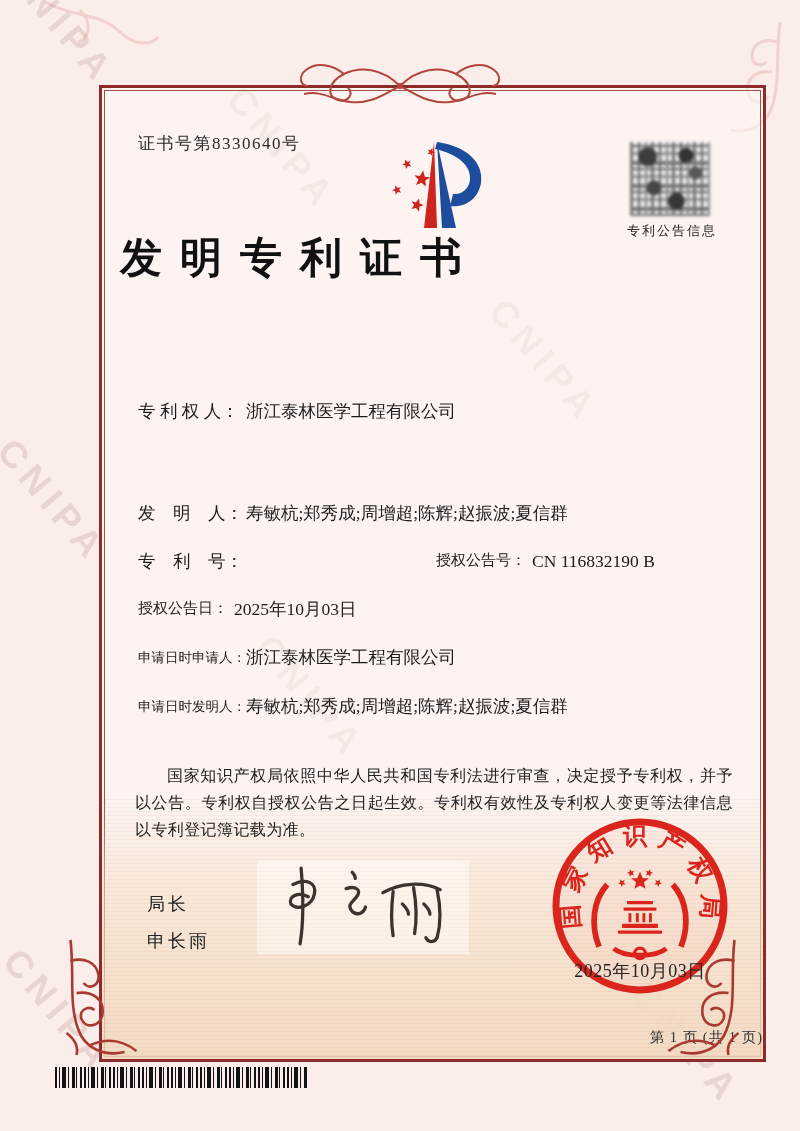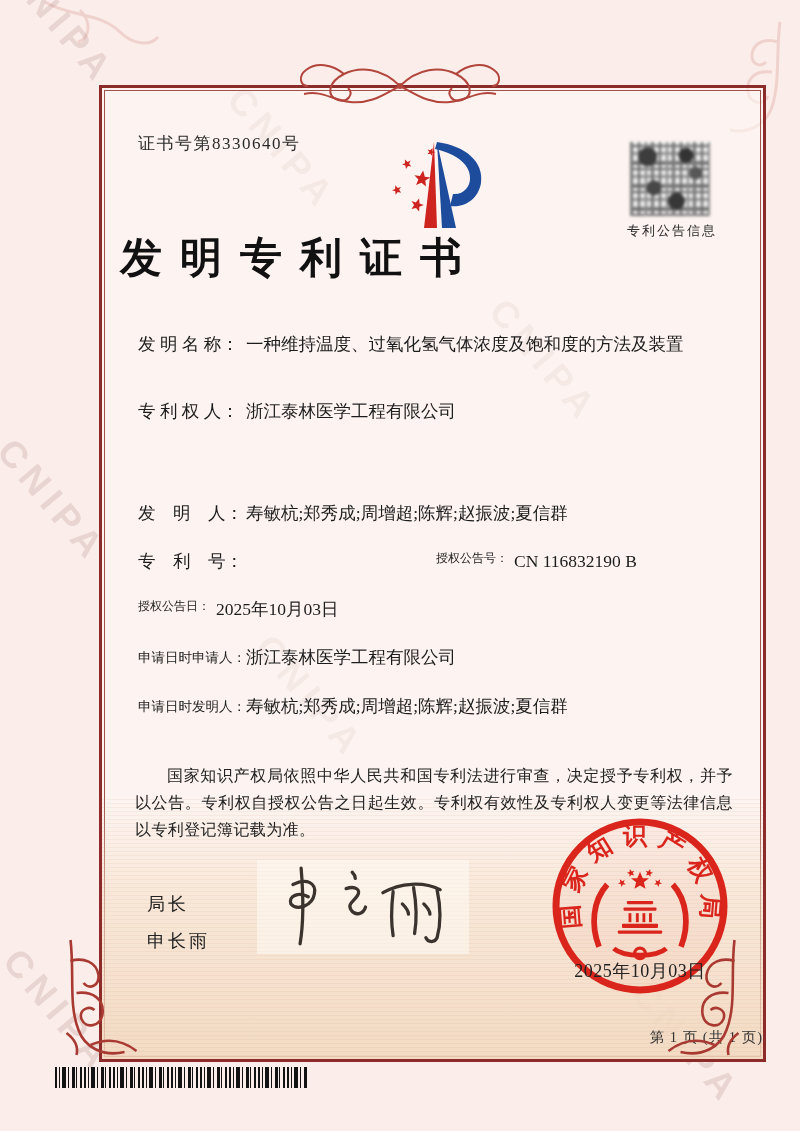--- a/index.html
+++ b/index.html
@@ -47,21 +47,21 @@
   .title{
     position:absolute;left:0;right:0;top:142px;text-align:left;
     font-size:42px;font-weight:bold;letter-spacing:18px;text-indent:18px;color:#111;
   }
   
   .row{position:absolute;left:36px;right:34px;display:flex;align-items:flex-start;font-size:17.5px;line-height:1.5;}
   .lbl{width:108px;flex:none;white-space:pre;color:#1c1c1c;}
   .val{flex:1;color:#1c1c1c;}
   .pair1{width:298px;flex:none;display:flex;}
   .pair2{flex:1;display:flex;}
-  .pair2 .lbl{width:auto;margin-right:6px;font-size:12px;padding-top:1px;}
+  .pair2 .lbl{width:auto;margin-right:6px;font-size:15px;padding-top:1px;}
   .lbl-long{width:108px;flex:none;font-size:13.5px;padding-top:4px;white-space:pre;}
   .r1{top:243px;} .r2{top:310px;} .r3{top:360px;} .r4{top:412px;}
   .r5{top:460px;} .r6{top:508px;} .r7{top:556px;} .r8{top:605px;}
   
   .statement{
     position:absolute;left:33px;top:674px;width:598px;
     font-size:16px;line-height:27px;letter-spacing:0.4px;color:#222;
     text-align:justify;text-indent:2em;
   }
   
@@ -133,24 +133,20 @@
         <path d="M63,4 L68,90 L82,90 Z"></path>
         <path d="M63,4 C92,8 110,24 107,45 C104,63 88,70 76,68 L79,56 C90,57 96,48 96,41 C97,28 84,16 61,11 Z"></path>
       </g>
     </svg>
 
     <div class="qr"></div>
     <div class="qr-caption">专利公告信息</div>
 
     <div class="title">发明专利证书</div>
 
-    <div class="row r1">
-      <span class="lbl">发 明 名 称：</span>
-      <span class="val">一种维持温度、过氧化氢气体浓度及饱和度的方法及装置</span>
-    </div>
     <div class="row r2">
       <span class="lbl">专 利 权 人：</span>
       <span class="val">浙江泰林医学工程有限公司</span>
     </div>
     <div class="row r4">
       <span class="lbl">发　明　人：</span>
       <span class="val">寿敏杭;郑秀成;周增超;陈辉;赵振波;夏信群</span>
     </div>
     <div class="row r5">
       <span class="pair1">

